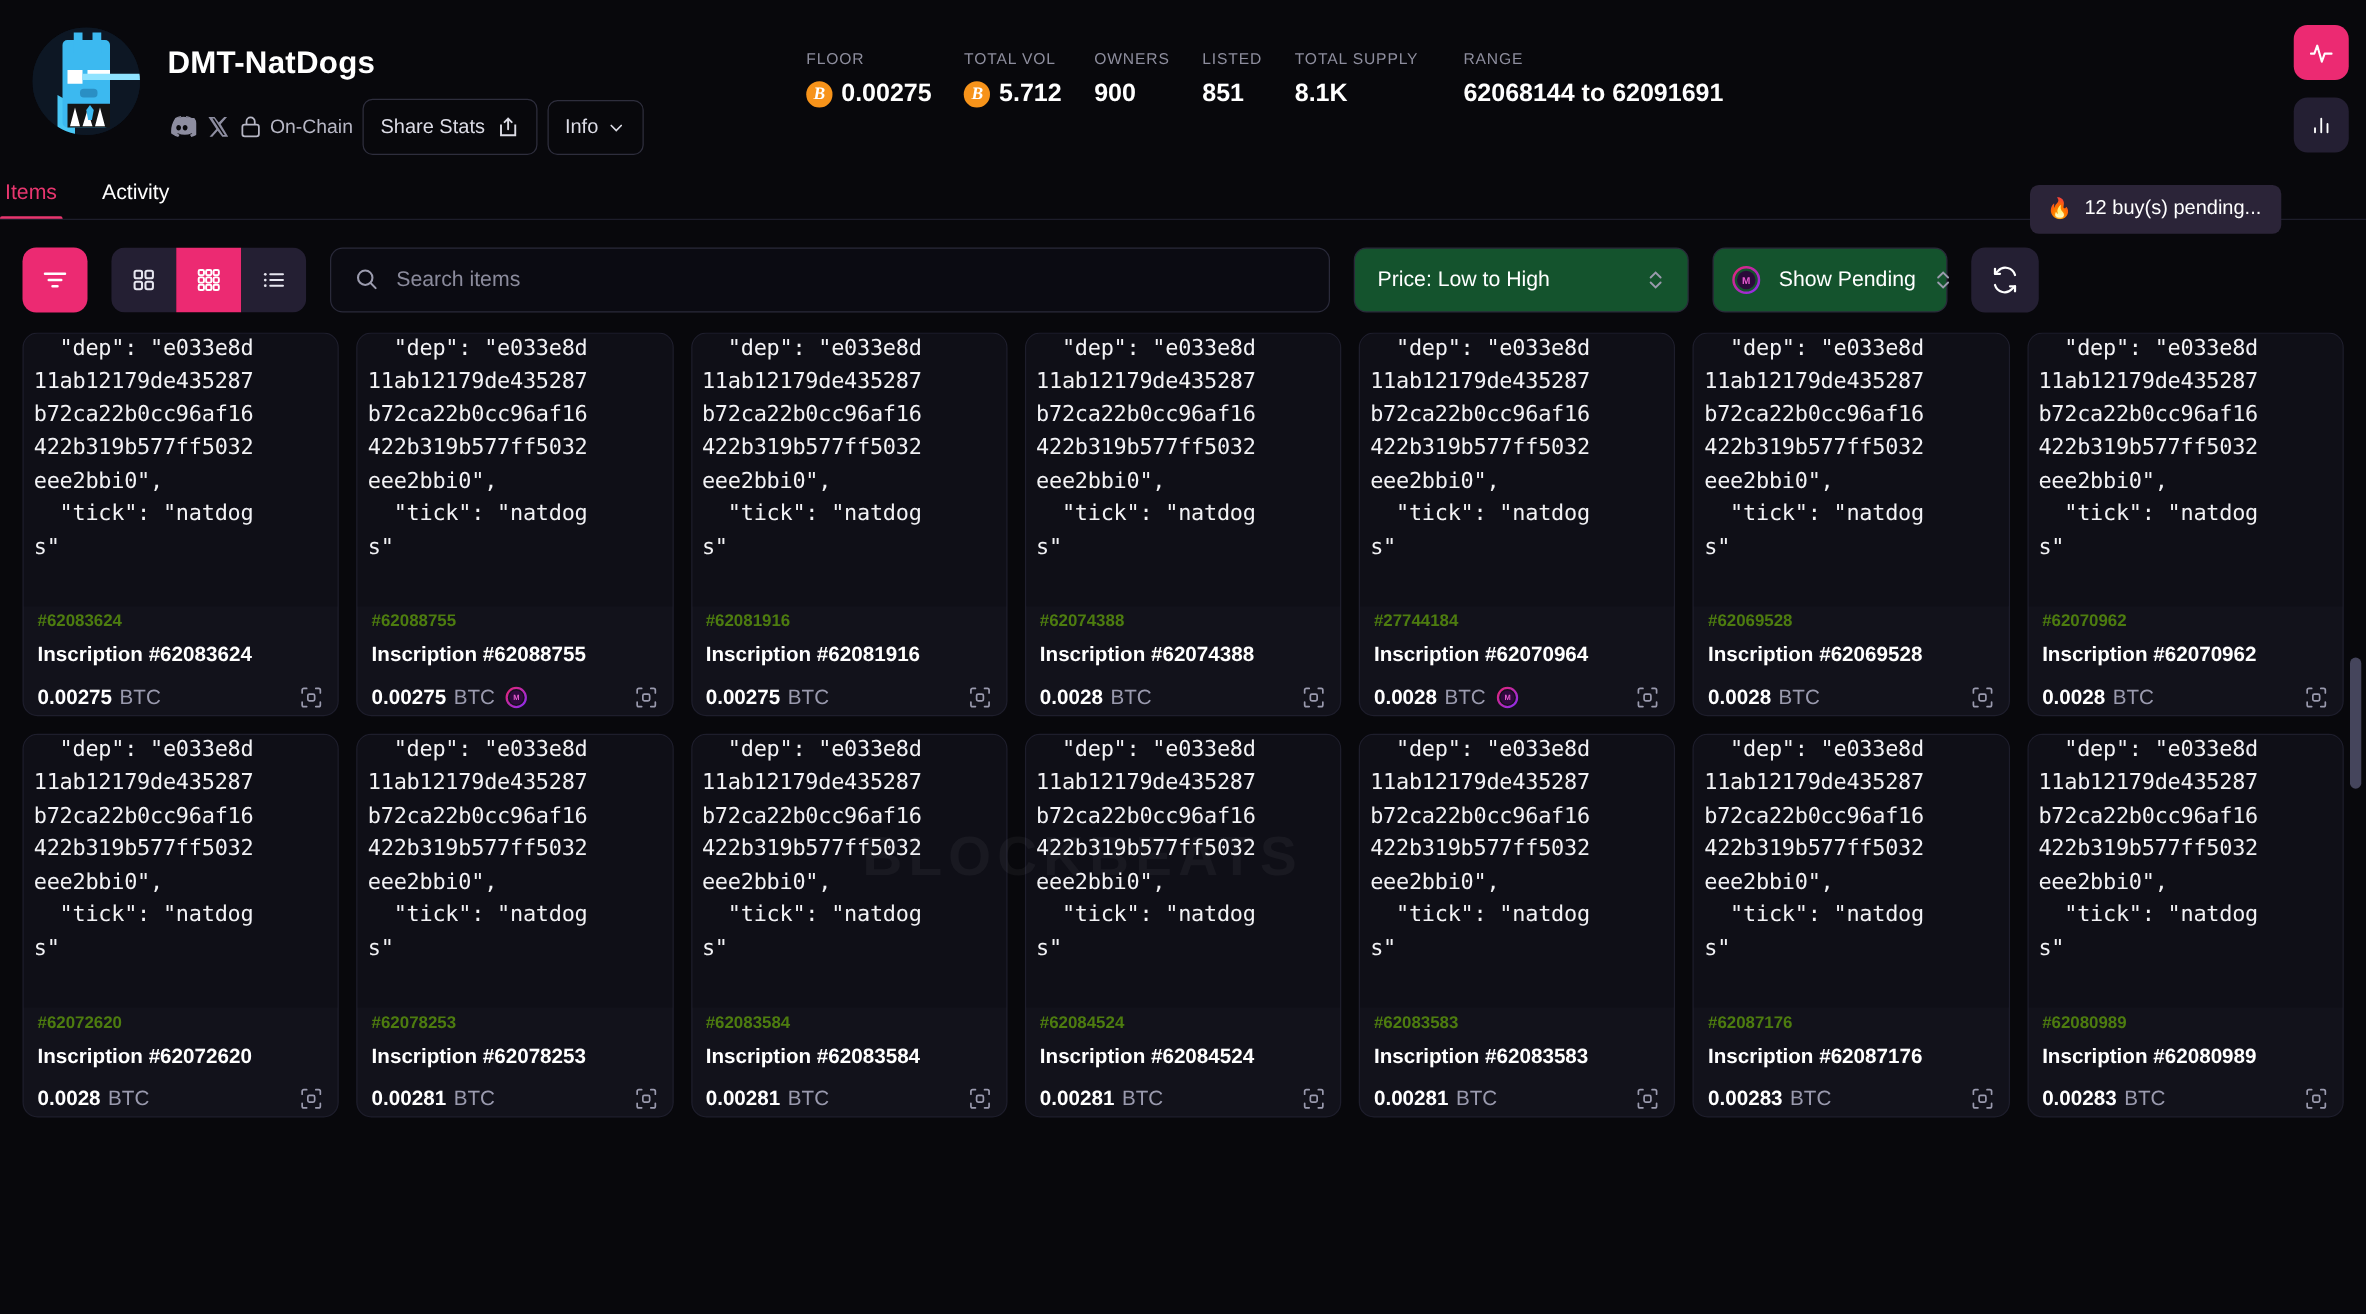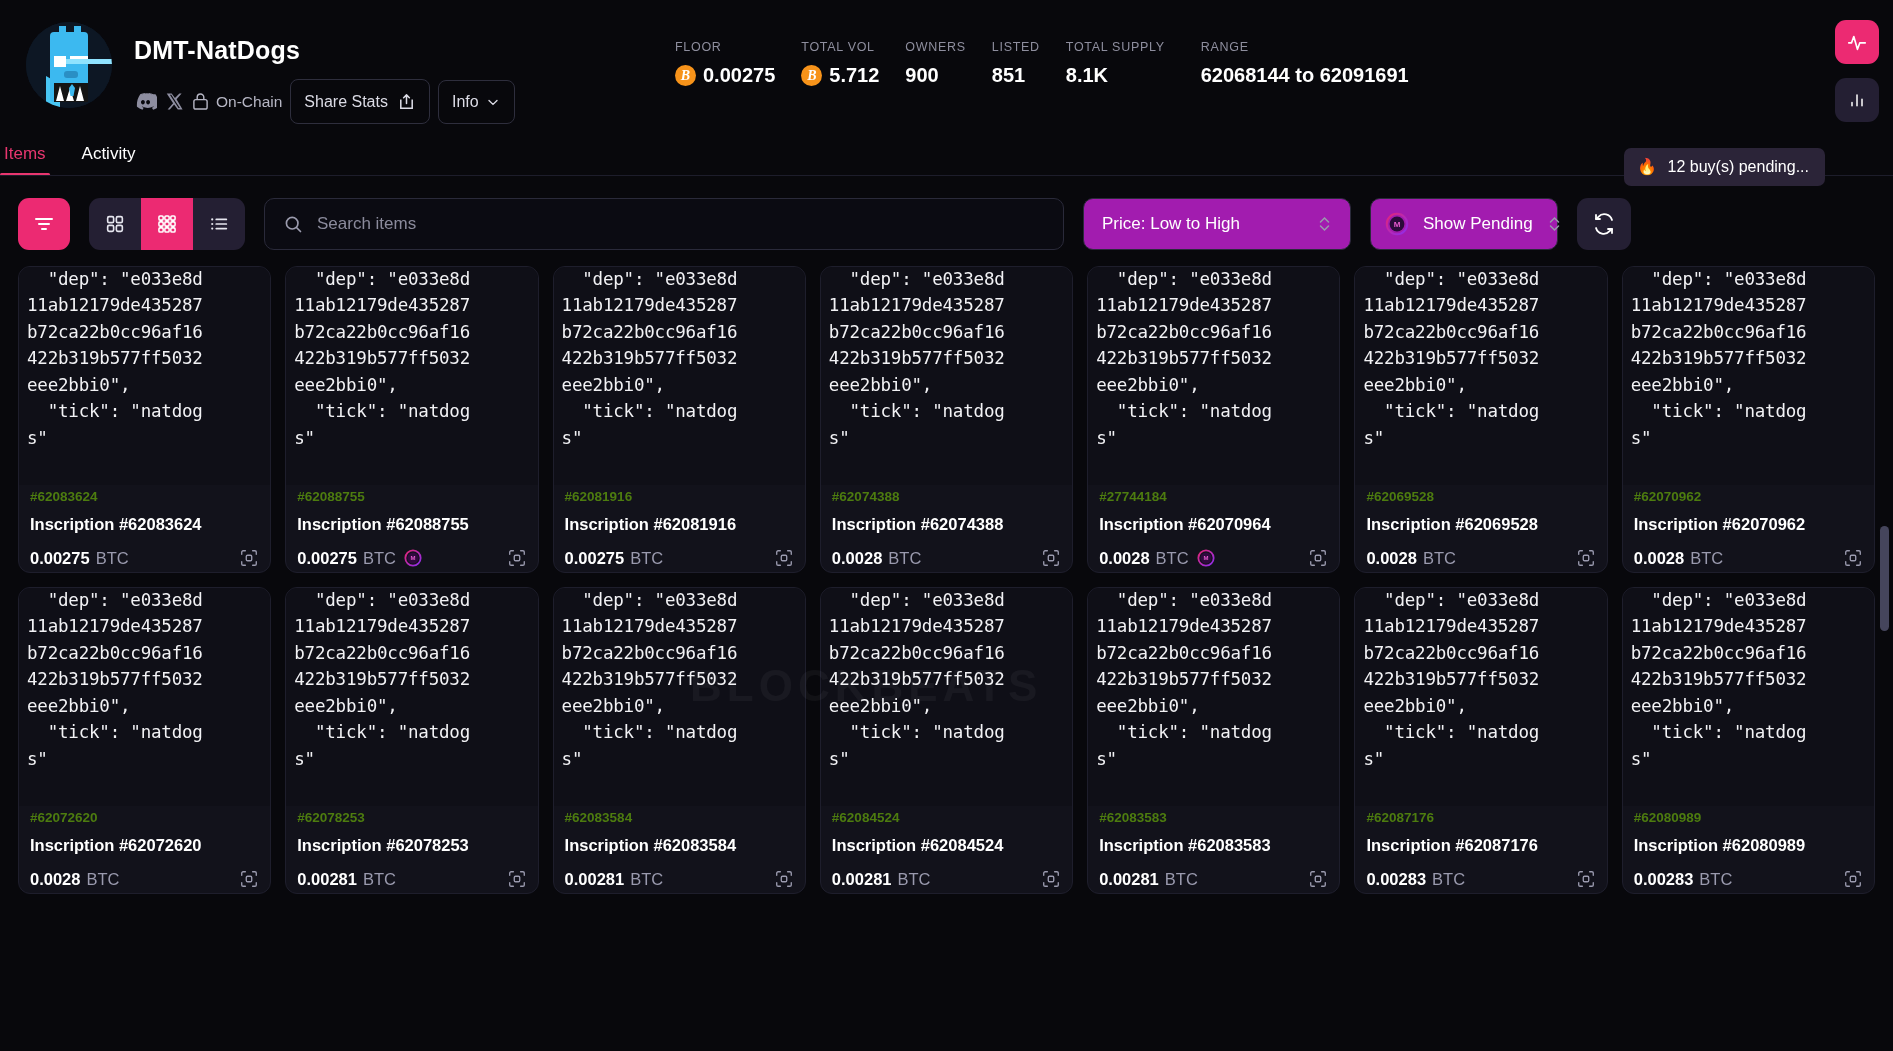--- a/index.html
+++ b/index.html
@@ -25,21 +25,21 @@
   .hl-icon { color: #8d8da0; display: flex; align-items: center; cursor: pointer; }
   .onchain { display: flex; align-items: center; gap: 7px; color: #b6b6c4; font-size: 15.5px; cursor: pointer; }
   .pill {
     border: 1px solid #2e2e3d; border-radius: 8px; padding: 12px 13px;
     display: flex; align-items: center; gap: 9px; color: #dcdce6; font-size: 16px;
     cursor: pointer; background: transparent;
   }
   .pill.info { gap: 6px; }
 
   
-  .stats { position: absolute; left: 675px; top: 40px; display: flex; align-items: flex-start; gap: 0; }
+  .stats { position: absolute; left: 645px; top: 40px; display: flex; align-items: flex-start; gap: 0; }
   .stat { padding-right: 26px; }
   .stat .lbl { font-size: 12.5px; letter-spacing: .7px; color: #8e8e9e; text-transform: uppercase; }
   .stat .val { margin-top: 10px; font-size: 20px; font-weight: bold; display: flex; align-items: center; gap: 7px; white-space: nowrap; }
   .btc-dot {
     width: 21px; height: 21px; border-radius: 50%; background: #f7931a; color: #fff;
     font-size: 14px; font-weight: bold; display: flex; align-items: center; justify-content: center;
     font-family: "Liberation Serif", serif; font-style: italic;
   }
   .stat.range { padding-left: 10px; }
 
@@ -54,29 +54,29 @@
   .toolbar { display: flex; align-items: center; gap: 19px; padding: 22px 18px 0 18px; }
   .filter-btn {
     width: 52px; height: 52px; border-radius: 11px; background: #ec2a72;
     display: flex; align-items: center; justify-content: center; cursor: pointer; flex: 0 0 auto;
   }
   .viewgroup { display: flex; border-radius: 11px; overflow: hidden; flex: 0 0 auto; }
   .vbtn { width: 52px; height: 52px; background: #241f33; display: flex; align-items: center; justify-content: center; cursor: pointer; }
   .vbtn.active { background: #ec2a72; }
   .search {
     flex: 1 1 auto; height: 52px; border: 1px solid #2a2a3a; border-radius: 10px;
-    background: #0b0b12; display: flex; align-items: center; gap: 13px; padding: 4px 18px; max-width: 800px;
+    background: #0b0b12; display: flex; align-items: flex-end; gap: 13px; padding: 15px 18px; max-width: 800px;
   }
   .search input {
     background: transparent; border: 0; outline: 0; color: #fff; font-size: 17px;
     font-family: "Liberation Sans", sans-serif; width: 100%;
   }
   .search input::placeholder { color: #8b8b9c; }
   .select {
-    height: 52px; border: 1px solid #2a2a3a; border-radius: 10px; background: #a21caf;
+    height: 52px; border: 1px solid #2a2a3a; border-radius: 10px; background: #14532d;
     display: flex; align-items: center; justify-content: space-between; gap: 14px;
     padding: 0 18px; color: #fff; font-size: 17px; cursor: pointer; white-space: nowrap;
   }
   .select.sort { width: 268px; }
   .select.pending { width: 188px; padding-left: 14px; }
   .me-badge { width: 24px; height: 24px; flex: 0 0 auto; }
   .refresh {
     width: 54px; height: 52px; border-radius: 11px; background: #241f33;
     display: flex; align-items: center; justify-content: center; cursor: pointer; flex: 0 0 auto;
   }

